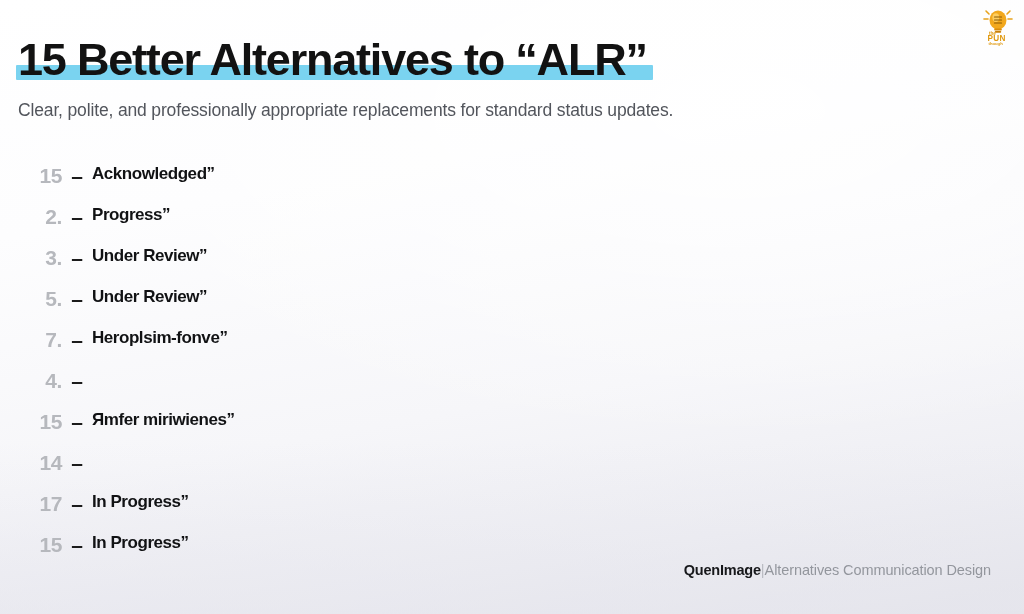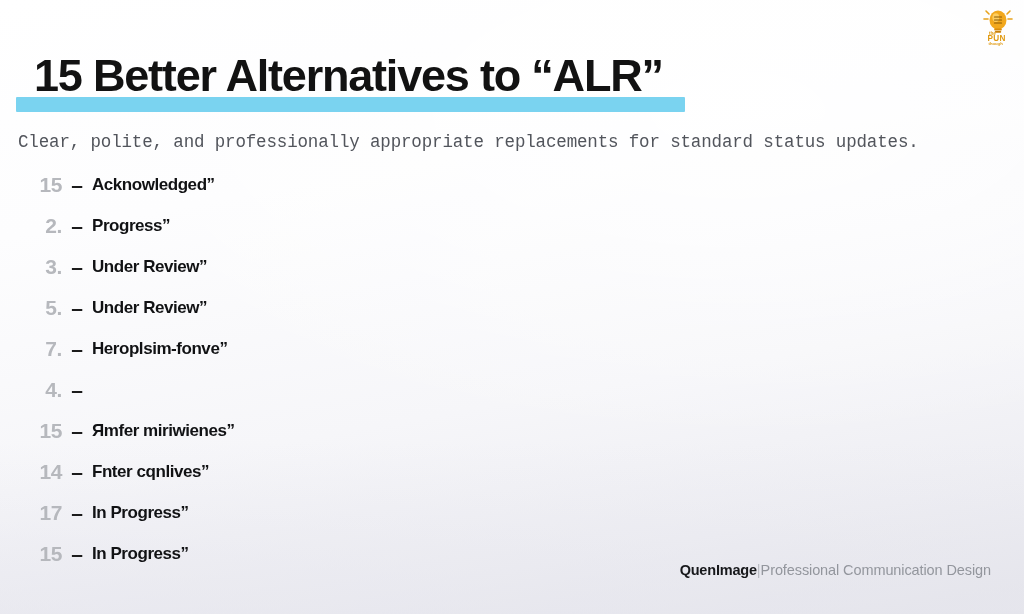--- a/index.html
+++ b/index.html
@@ -73,53 +73,52 @@
     right: -6px;
     bottom: 4px;
     height: 15px;
     background: #7ad3f0;
     border-radius: 1px;
     z-index: 0;
   }
   .page-title {
     position: relative;
     z-index: 1;
-    margin: 16px;
+    margin: 0;
     font-size: 45px;
     line-height: 1.06;
     font-weight: 700;
     letter-spacing: -1.2px;
     color: #121212;
     white-space: nowrap;
   }
   .page-subtitle {
     margin: 16px 0 0 0;
     font-size: 17.5px;
     line-height: 1.25;
     font-weight: 400;
     color: #52555c;
     letter-spacing: -0.15px;
     white-space: nowrap;
-    font-family: Liberation Mono, monospace;
   }
 
   
   .alt-list {
     position: absolute;
     left: 18px;
     top: 164px;
     right: 40px;
     z-index: 3;
     list-style: none;
     margin: 0;
     padding: 0;
   }
   .alt-row {
     display: flex;
-    align-items: center;
+    align-items: flex-start;
     height: 41px;
   }
   .row-num {
     width: 44px;
     flex: 0 0 44px;
     text-align: right;
     font-size: 21px;
     font-weight: 700;
     color: #b6b8bd;
     letter-spacing: -0.4px;
@@ -240,33 +239,32 @@
       <span class="row-dash">–</span>
     </li>
     <li class="alt-row">
       <span class="row-num">15</span>
       <span class="row-dash">–</span>
       <span class="row-text">Яmfer miriwienes”</span>
     </li>
     <li class="alt-row">
       <span class="row-num">14</span>
       <span class="row-dash">–</span>
-      <span class="row-text">Fnter cqnlives”</span>
     </li>
     <li class="alt-row">
       <span class="row-num">17</span>
       <span class="row-dash">–</span>
       <span class="row-text">In Progress”</span>
     </li>
     <li class="alt-row">
       <span class="row-num">15</span>
       <span class="row-dash">–</span>
       <span class="row-text">In Progress”</span>
     </li>
   </ul>
 
   <div class="footer">
     <span class="footer-brand">QuenImage</span>
     <span class="footer-sep">|</span>
-    <span class="footer-tag">Professional Communication Design</span>
+    <span class="footer-tag">Alternatives Communication Design</span>
   </div>
 
 </div>
 
 </body></html>

